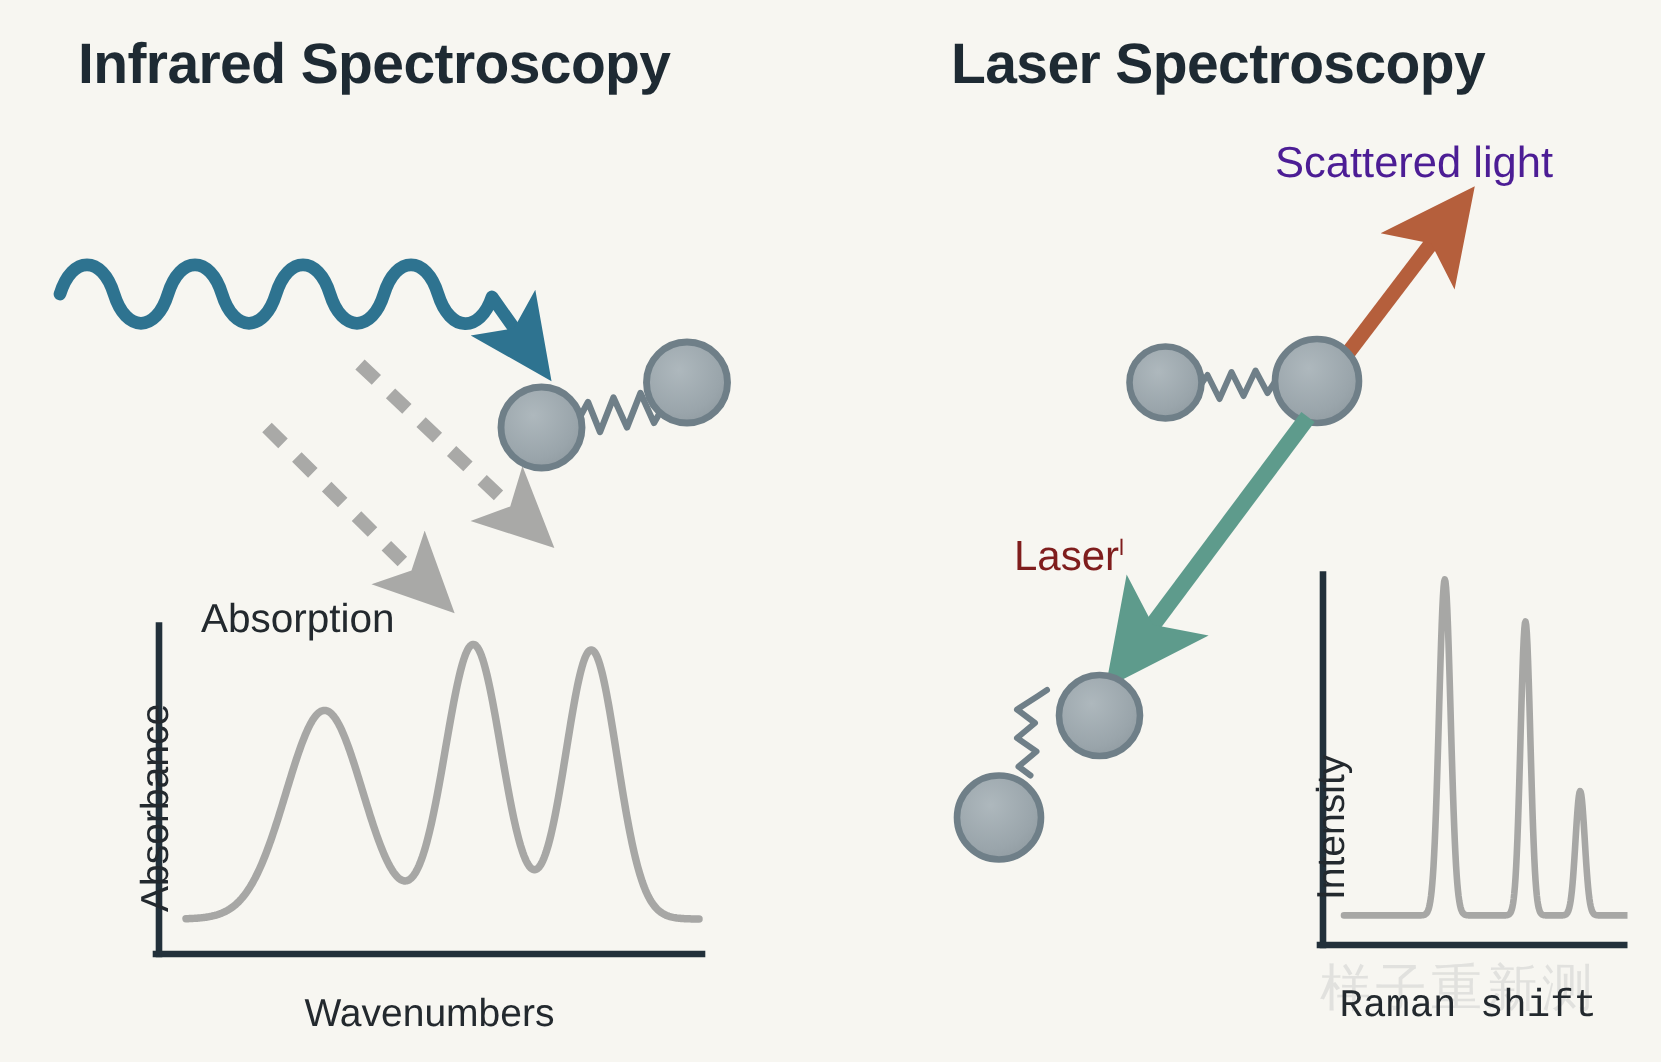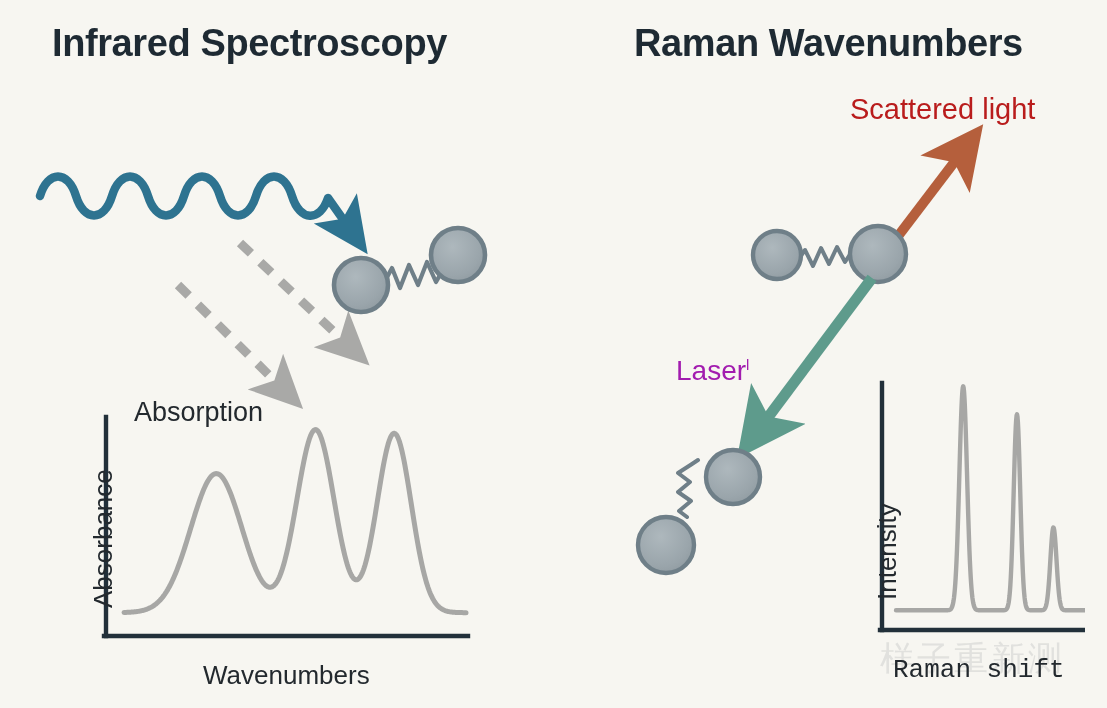--- a/index.html
+++ b/index.html
@@ -26,26 +26,26 @@
   #ir-title { left: 52px; top: 22px; }
   #raman-title { left: 634px; top: 22px; }
 
   .lbl {
     position: absolute;
     white-space: nowrap;
   }
   #scattered-light-label {
     left: 850px; top: 93px;
     font-size: 29px;
-    color: #b91c1c;
+    color: #4c1d95;
   }
   #laser-label {
     left: 676px; top: 355px;
     font-size: 28px;
-    color: #a21caf;
+    color: #7f1d1d;
   }
   #absorption-label {
     left: 134px; top: 397px;
     font-size: 27px;
     color: #23292e;
   }
   #ir-xlabel {
     left: 203px; top: 660px;
     font-size: 26px;
     color: #23292e;
@@ -84,21 +84,21 @@
     user-select: none;
   }
 </style>
 </head>
 <body>
 
 <div id="stage">
 
   <div class="panel-title" id="ir-title">Infrared Spectroscopy</div>
 
-  <div class="panel-title" id="raman-title">Raman Wavenumbers</div>
+  <div class="panel-title" id="raman-title">Laser Spectroscopy</div>
 
   <svg class="layer" viewBox="0 0 1107 708">
     <defs>
       <radialGradient id="sphereGrad" cx="40%" cy="35%" r="75%">
         <stop offset="0%" stop-color="#aeb8bd"></stop>
         <stop offset="70%" stop-color="#9aa5ab"></stop>
         <stop offset="100%" stop-color="#8e999f"></stop>
       </radialGradient>
       <marker id="blueHead" markerWidth="7" markerHeight="7" refX="3.4" refY="3.5" orient="auto">
         <path d="M0,0.4 L6.6,3.5 L0,6.6 L1.5,3.5 Z" fill="#2e7390"></path>

